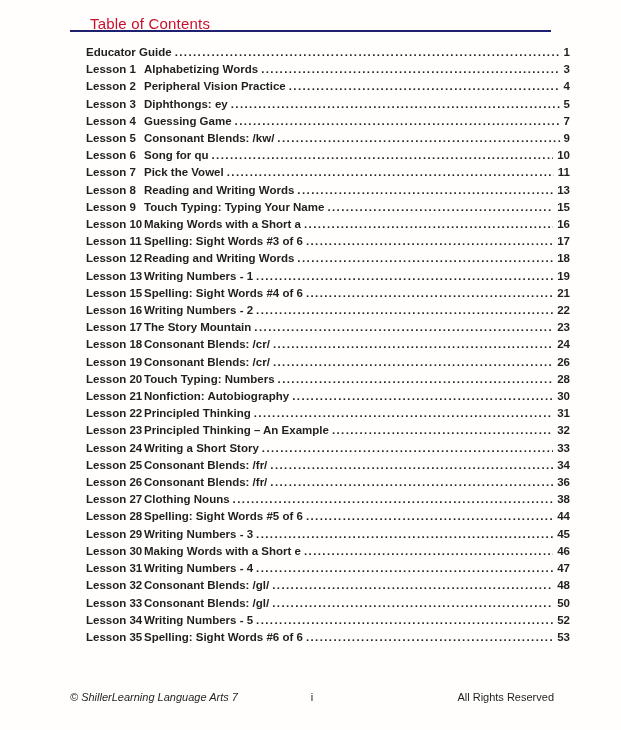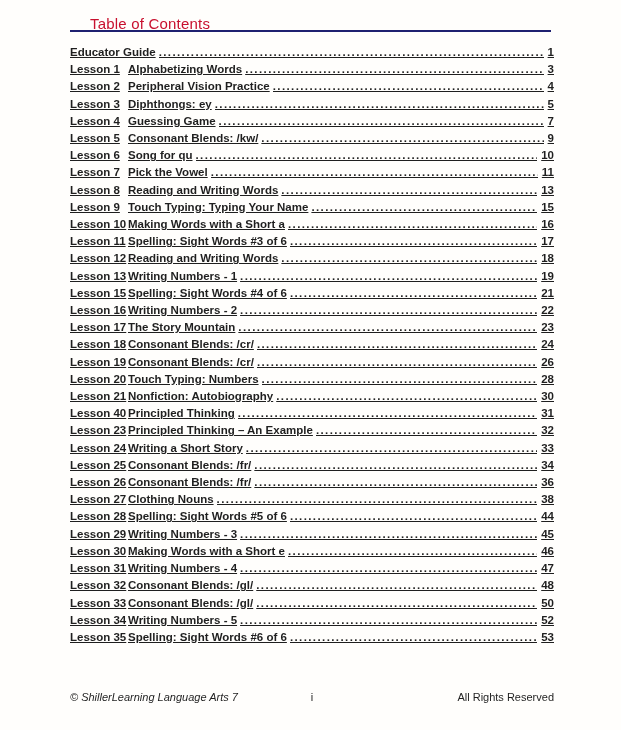--- a/index.html
+++ b/index.html
@@ -30,24 +30,23 @@
     position: absolute;
     left: 70px;
     top: 30px;
     width: 481px;
     height: 2px;
     background: var(--rule-navy, #1f2170);
   }
 
   .toc {
     position: absolute;
-    left: 70px;
+    left: 86px;
     top: 44px;
     width: 484px;
-    text-decoration: underline;
   }
 
   .toc-row {
     display: flex;
     align-items: baseline;
     line-height: 17.2px;
     font-size: 11.5px;
     font-weight: bold;
     white-space: nowrap;
   }
@@ -211,21 +210,21 @@
         <span class="dots"></span>
         <span class="page-num">28</span>
       </div>
       <div class="toc-row">
         <span class="lesson-label">Lesson 21</span>
         <span class="entry-title">Nonfiction: Autobiography</span>
         <span class="dots"></span>
         <span class="page-num">30</span>
       </div>
       <div class="toc-row">
-        <span class="lesson-label">Lesson 40</span>
+        <span class="lesson-label">Lesson 22</span>
         <span class="entry-title">Principled Thinking</span>
         <span class="dots"></span>
         <span class="page-num">31</span>
       </div>
       <div class="toc-row">
         <span class="lesson-label">Lesson 23</span>
         <span class="entry-title">Principled Thinking – An Example</span>
         <span class="dots"></span>
         <span class="page-num">32</span>
       </div>

